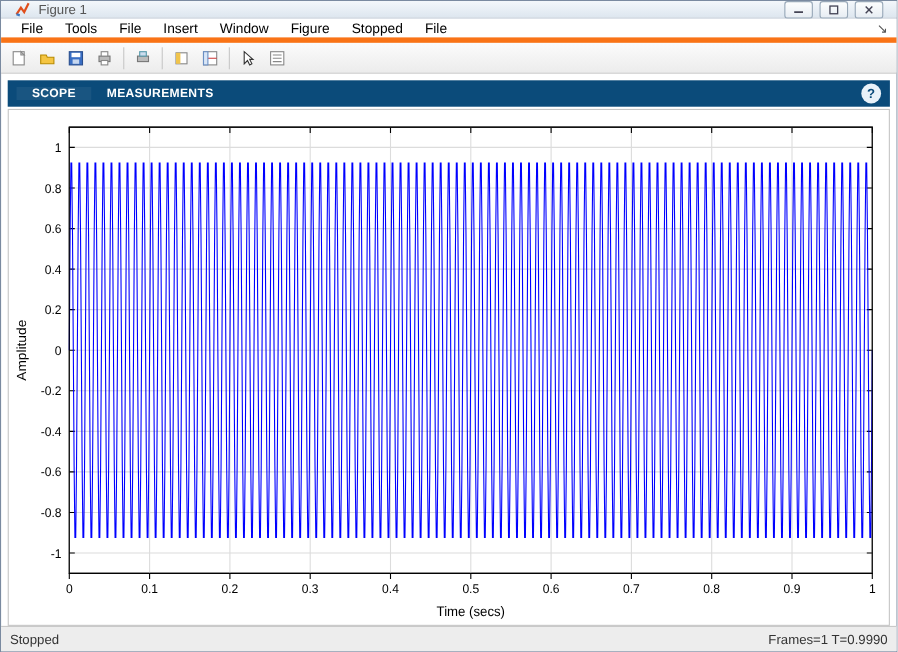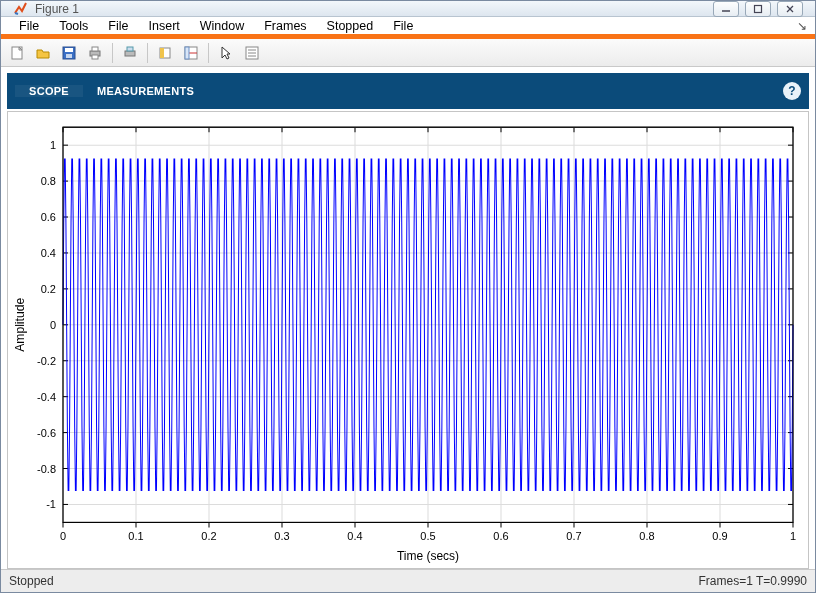--- a/index.html
+++ b/index.html
@@ -67,21 +67,21 @@
     gap:2px;
   }
   .tool-btn{
     width:24px;height:22px;
     display:flex;align-items:center;justify-content:center;
     border:1px solid transparent;
     cursor:pointer;
   }
   .tool-sep{width:1px;height:20px;background:#c7c7c7;margin:0 3px;}
   .ribbon{
-    height:36px;
+    height:24px;
     background:#0b4b7a;
     display:flex;align-items:center;
     color:#fff;
     padding:0 8px;
     font-size:11px;
     font-weight:600;
     letter-spacing:.3px;
     margin:6px 6px 0 6px;
   }
   .ribbon .tab{padding:0 14px;cursor:pointer;}
@@ -143,21 +143,21 @@
         </div>
     </div>
   </div>
 
   <div class="menubar">
     <span class="menu-item">File</span>
     <span class="menu-item">Tools</span>
     <span class="menu-item">File</span>
     <span class="menu-item">Insert</span>
     <span class="menu-item">Window</span>
-    <span class="menu-item">Frames</span>
+    <span class="menu-item">Figure</span>
     <span class="menu-item">Stopped</span>
     <span class="menu-item">File</span>
     <span class="docker">↘</span>
   </div>
 
   <div class="toolbar">
     <div class="tool-btn">
         <svg width="16" height="16">
           <rect x="3" y="2" width="10" height="12" fill="#fff" stroke="#888"></rect>
           <path d="M10 2 L13 5 L10 5 Z" fill="#ddd" stroke="#888"></path>

